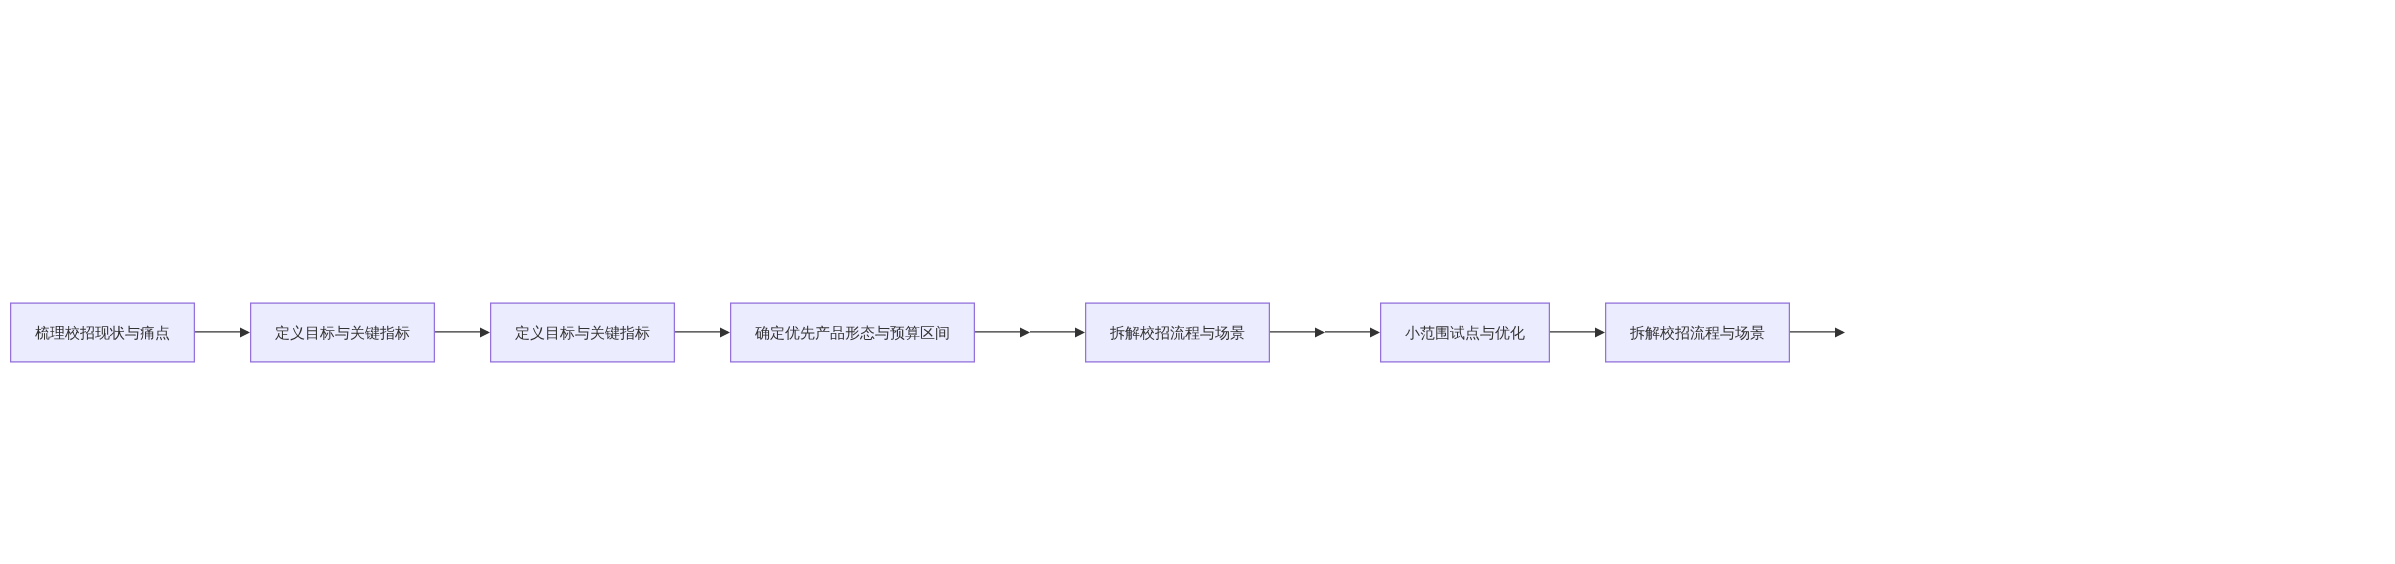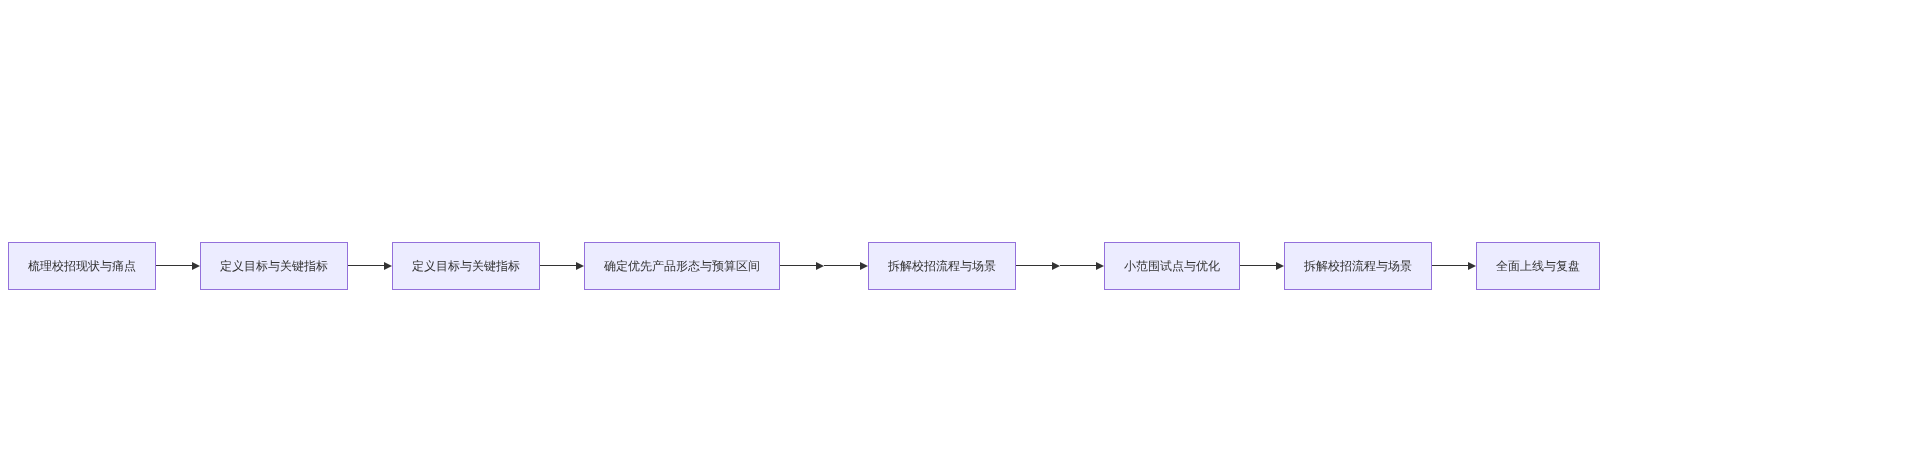--- a/index.html
+++ b/index.html
@@ -141,16 +141,13 @@
 
   <div class="node">
     <span class="node-label">拆解校招流程与场景</span>
   </div>
 
   <div class="edge">
     <div class="edge-line"></div>
     <div class="edge-head"></div>
   </div>
 
-  <div class="node">
-    <span class="node-label">全面上线与复盘</span>
-  </div>
 </div>
 
 </body></html>

